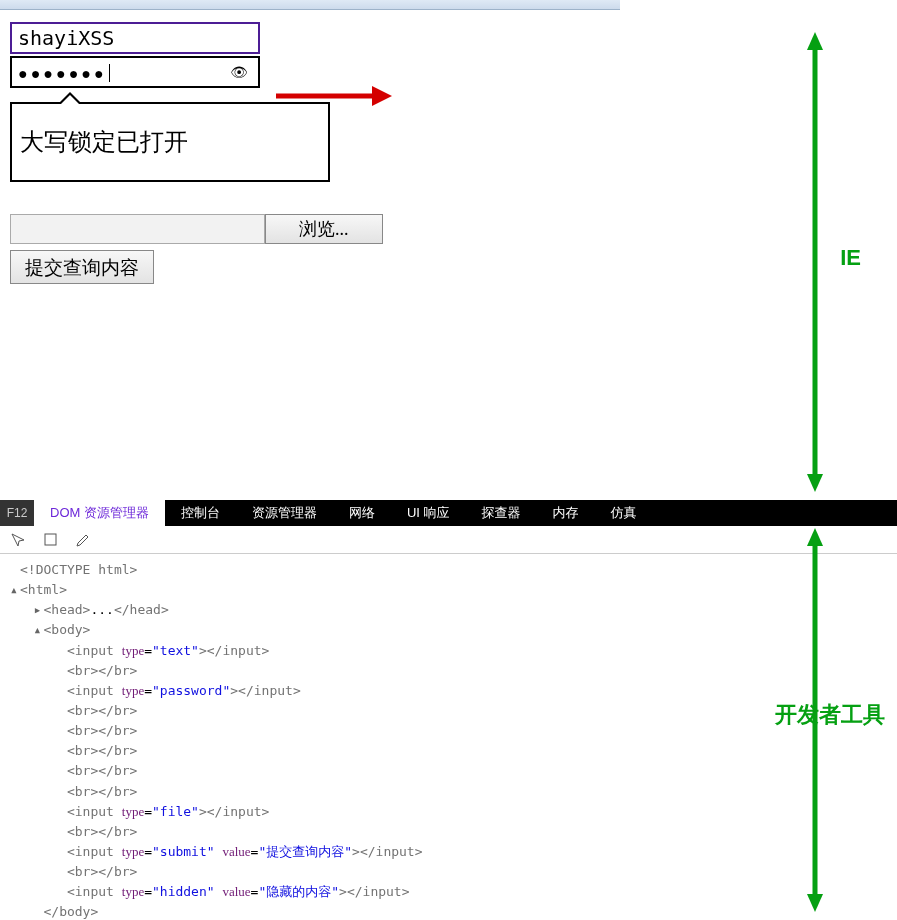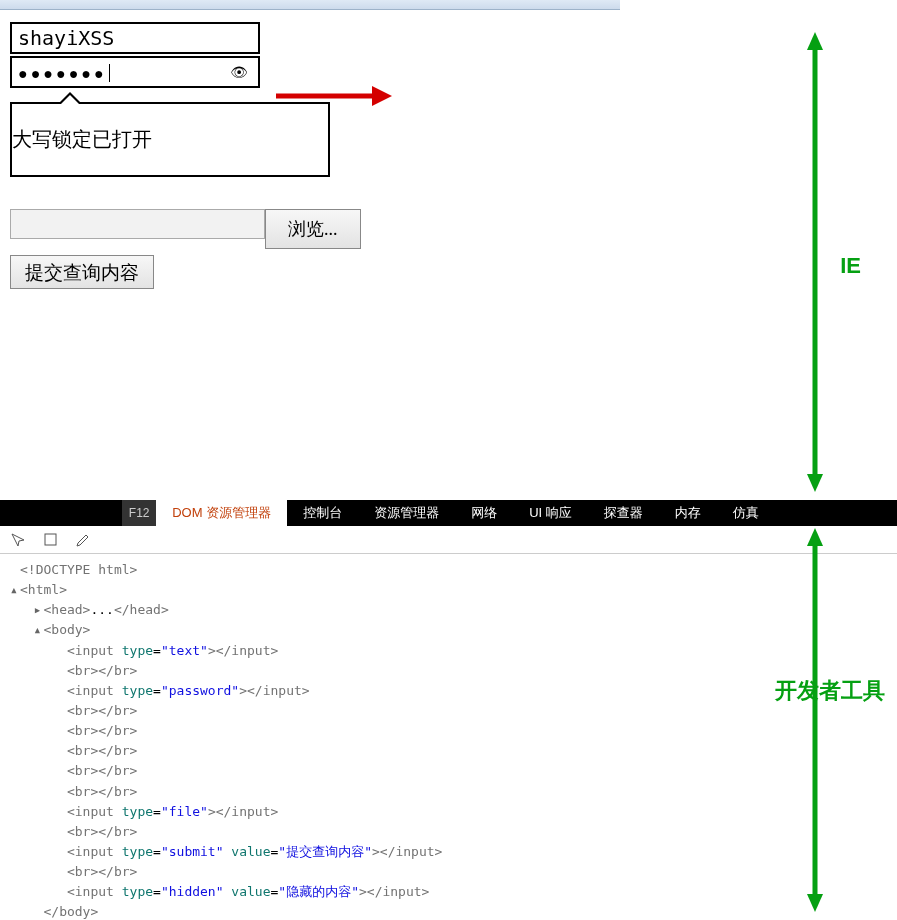--- a/index.html
+++ b/index.html
@@ -22,21 +22,21 @@
   }
   
   .ie-area {
     position: relative;
     padding: 12px 10px;
     height: 490px;
   }
   .text-input {
     width: 250px;
     height: 32px;
-    border: 2px solid #000000;
+    border: 2px solid #4c1d95;
     font-size: 20px;
     padding: 2px 6px;
     font-family: monospace;
     display: block;
   }
   .pwd-wrap {
     display: flex;
     align-items: center;
     margin-top: 2px;
   }
@@ -53,22 +53,22 @@
   }
   .pwd-dots { font-family: Arial; font-size: 16px; letter-spacing: 3px; }
   .pwd-caret { display:inline-block; width:1px; height:18px; background:#000; margin-left:2px; vertical-align:middle;}
   .caps-tooltip {
     position: relative;
     margin-top: 14px;
     margin-left: 0px;
     width: 320px;
     border: 2px solid #000;
     background: #fff;
-    font-size: 20px;
-    padding: 22px 0;
+    font-size: 24px;
+    padding: 22px 8px;
   }
   .caps-tooltip::before {
     content: "";
     position: absolute;
     top: -12px;
     left: 46px;
     border-left: 12px solid transparent;
     border-right: 12px solid transparent;
     border-bottom: 12px solid #000;
   }
@@ -85,25 +85,25 @@
     margin-top: 32px;
     display: flex;
   }
   .file-path {
     width: 255px;
     height: 30px;
     border: 1px solid #aaa;
     background: #f2f2f2;
   }
   .file-btn {
-    height: 40px;
+    height: 30px;
     border: 1px solid #888;
     background: linear-gradient(180deg,#f7f7f7,#e3e3e3);
     font-size: 18px;
-    padding: 0 22px;
+    padding: 0 33px;
     font-family: SimSun, serif;
   }
   .submit-btn {
     margin-top: 6px;
     height: 34px;
     border: 1px solid #888;
     background: linear-gradient(180deg,#f7f7f7,#e3e3e3);
     font-size: 19px;
     padding: 4px 14px;
     font-family: inherit;
@@ -139,37 +139,36 @@
     left: 0;
     right: 0;
   }
   .dt-tabs {
     background: #000;
     display: flex;
     align-items: stretch;
     height: 26px;
     color: #fff;
     font-size: 13px;
-    justify-content: center;
   }
   .dt-f12 {
     background: #333;
     width: 34px;
     display:flex; align-items:center; justify-content:center;
     color:#ccc; font-size:12px;
   }
   .dt-tab {
     padding: 0 16px;
     display:flex; align-items:center;
     cursor: pointer;
     white-space: nowrap;
   }
   .dt-tab.active {
     background: #fff;
-    color: #c2410c;
+    color: #6d28d9;
   }
   .dt-toolbar {
     background: #fff;
     border-bottom: 1px solid #ccc;
     height: 28px;
     display:flex;
     align-items:center;
     gap: 16px;
     padding: 0 10px;
     color: #666;
@@ -177,21 +176,21 @@
   .dt-tool { width:16px; height:16px; display:flex; align-items:center; justify-content:center; }
   .dom-tree {
     font-family: Consolas, monospace;
     font-size: 13px;
     line-height: 1.55;
     padding: 6px 0 6px 10px;
     color: #000;
     white-space: pre;
   }
   .tag { color: #737373; }
-  .attn { color: #0f766e; }
+  .attn { color: #701a75; font-family: Liberation Serif, serif; }
   .attv { color: #1010e0; }
   .txt  { color: #000; }
   .collapse { color:#666; display:inline-block; width:10px; text-align:center;}
 </style>
 </head>
 <body>
 
 <div class="chrome-strip"></div>
 
 <div class="ie-area">
@@ -222,21 +221,21 @@
     <polygon points="98,4 118,14 98,24" fill="#d40000"></polygon>
   </svg>
 
 
   
   <svg class="vbar" style="top:22px; height:460px;">
     <line x1="10" y1="14" x2="10" y2="446" stroke="#05a012" stroke-width="5"></line>
     <polygon points="10,0 2,18 18,18" fill="#05a012"></polygon>
     <polygon points="10,460 2,442 18,442" fill="#05a012"></polygon>
   </svg>
-  <div class="green-label" style="right:36px; top:235px;margin-top:8px;">IE</div>
+  <div class="green-label" style="right:36px; top:235px;">IE</div>
 
 </div>
 
 <div class="devtools">
   <div class="dt-tabs">
     <div class="dt-f12">F12</div>
     <div class="dt-tab active">DOM 资源管理器</div>
     <div class="dt-tab">控制台</div>
     <div class="dt-tab">资源管理器</div>
     <div class="dt-tab">网络</div>
@@ -263,13 +262,13 @@
     </span>
   </div>
   <div class="dom-tree" id="dom-tree"><div><span class="collapse">  </span><span class="tag">&lt;!DOCTYPE html&gt;</span></div><div><span class="collapse">▴ </span><span class="tag">&lt;html&gt;</span></div><div>   <span class="collapse">▸ </span><span class="tag">&lt;head&gt;</span><span class="txt">...</span><span class="tag">&lt;/head&gt;</span></div><div>   <span class="collapse">▴ </span><span class="tag">&lt;body&gt;</span></div><div>      <span class="collapse">  </span><span class="tag">&lt;input</span> <span class="attn">type</span>=<span class="attv">"text"</span><span class="tag">&gt;&lt;/input&gt;</span></div><div>      <span class="collapse">  </span><span class="tag">&lt;br&gt;&lt;/br&gt;</span></div><div>      <span class="collapse">  </span><span class="tag">&lt;input</span> <span class="attn">type</span>=<span class="attv">"password"</span><span class="tag">&gt;&lt;/input&gt;</span></div><div>      <span class="collapse">  </span><span class="tag">&lt;br&gt;&lt;/br&gt;</span></div><div>      <span class="collapse">  </span><span class="tag">&lt;br&gt;&lt;/br&gt;</span></div><div>      <span class="collapse">  </span><span class="tag">&lt;br&gt;&lt;/br&gt;</span></div><div>      <span class="collapse">  </span><span class="tag">&lt;br&gt;&lt;/br&gt;</span></div><div>      <span class="collapse">  </span><span class="tag">&lt;br&gt;&lt;/br&gt;</span></div><div>      <span class="collapse">  </span><span class="tag">&lt;input</span> <span class="attn">type</span>=<span class="attv">"file"</span><span class="tag">&gt;&lt;/input&gt;</span></div><div>      <span class="collapse">  </span><span class="tag">&lt;br&gt;&lt;/br&gt;</span></div><div>      <span class="collapse">  </span><span class="tag">&lt;input</span> <span class="attn">type</span>=<span class="attv">"submit"</span> <span class="attn">value</span>=<span class="attv">"提交查询内容"</span><span class="tag">&gt;&lt;/input&gt;</span></div><div>      <span class="collapse">  </span><span class="tag">&lt;br&gt;&lt;/br&gt;</span></div><div>      <span class="collapse">  </span><span class="tag">&lt;input</span> <span class="attn">type</span>=<span class="attv">"hidden"</span> <span class="attn">value</span>=<span class="attv">"隐藏的内容"</span><span class="tag">&gt;&lt;/input&gt;</span></div><div>   <span class="collapse">  </span><span class="tag">&lt;/body&gt;</span></div></div>
 </div>
 
 <svg class="vbar" style="top:528px; height:384px;">
   <line x1="10" y1="14" x2="10" y2="370" stroke="#05a012" stroke-width="5"></line>
   <polygon points="10,0 2,18 18,18" fill="#05a012"></polygon>
   <polygon points="10,384 2,366 18,366" fill="#05a012"></polygon>
 </svg>
-<div class="green-label" style="right:12px; top:676px;font-family:Liberation Mono, monospace;">开发者工具</div>
+<div class="green-label" style="right:12px; top:700px;font-family:Liberation Mono, monospace;">开发者工具</div>
 
 </body></html>

